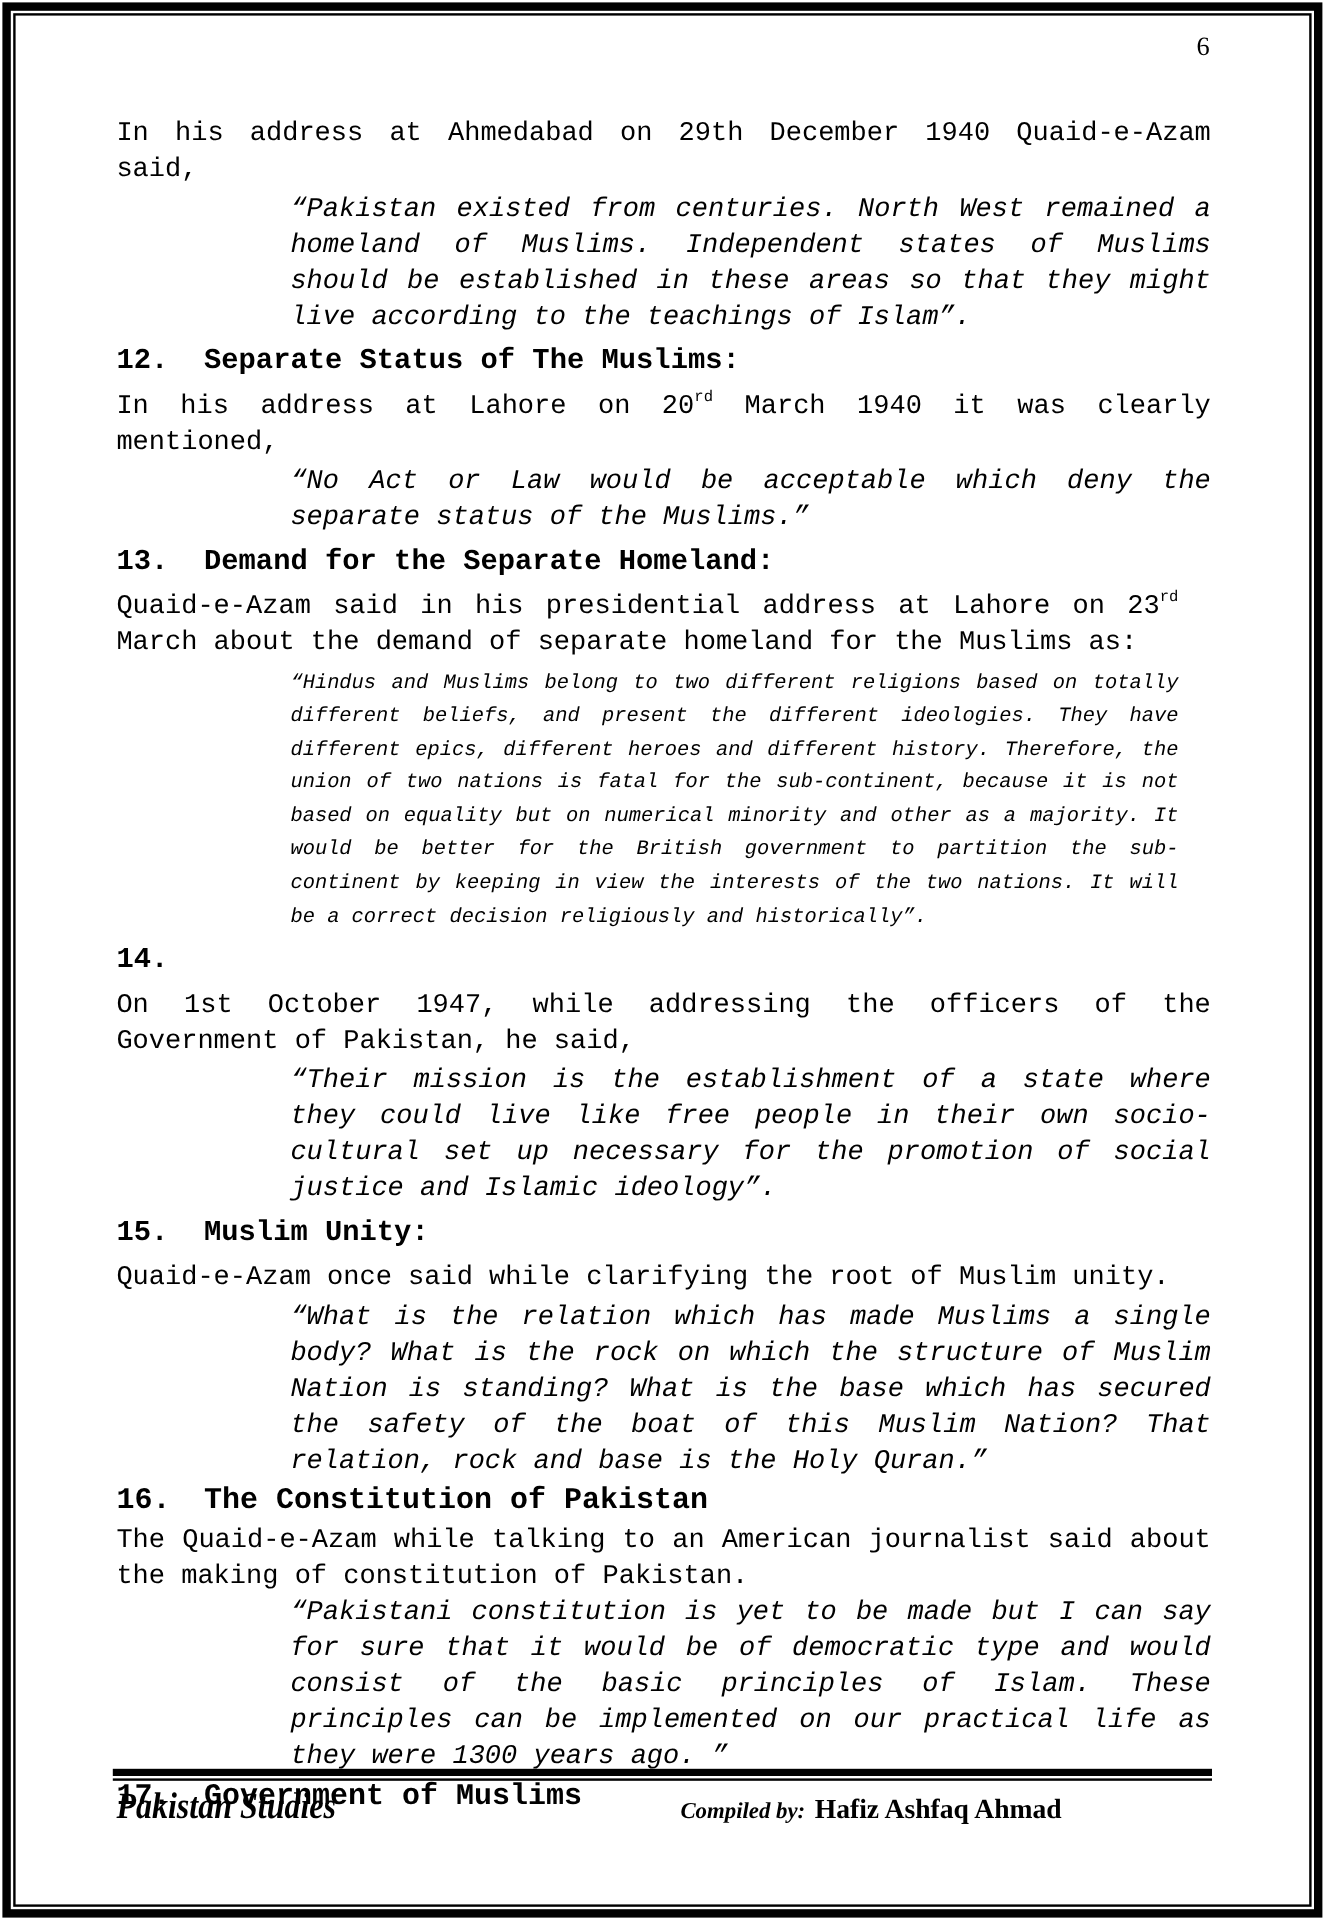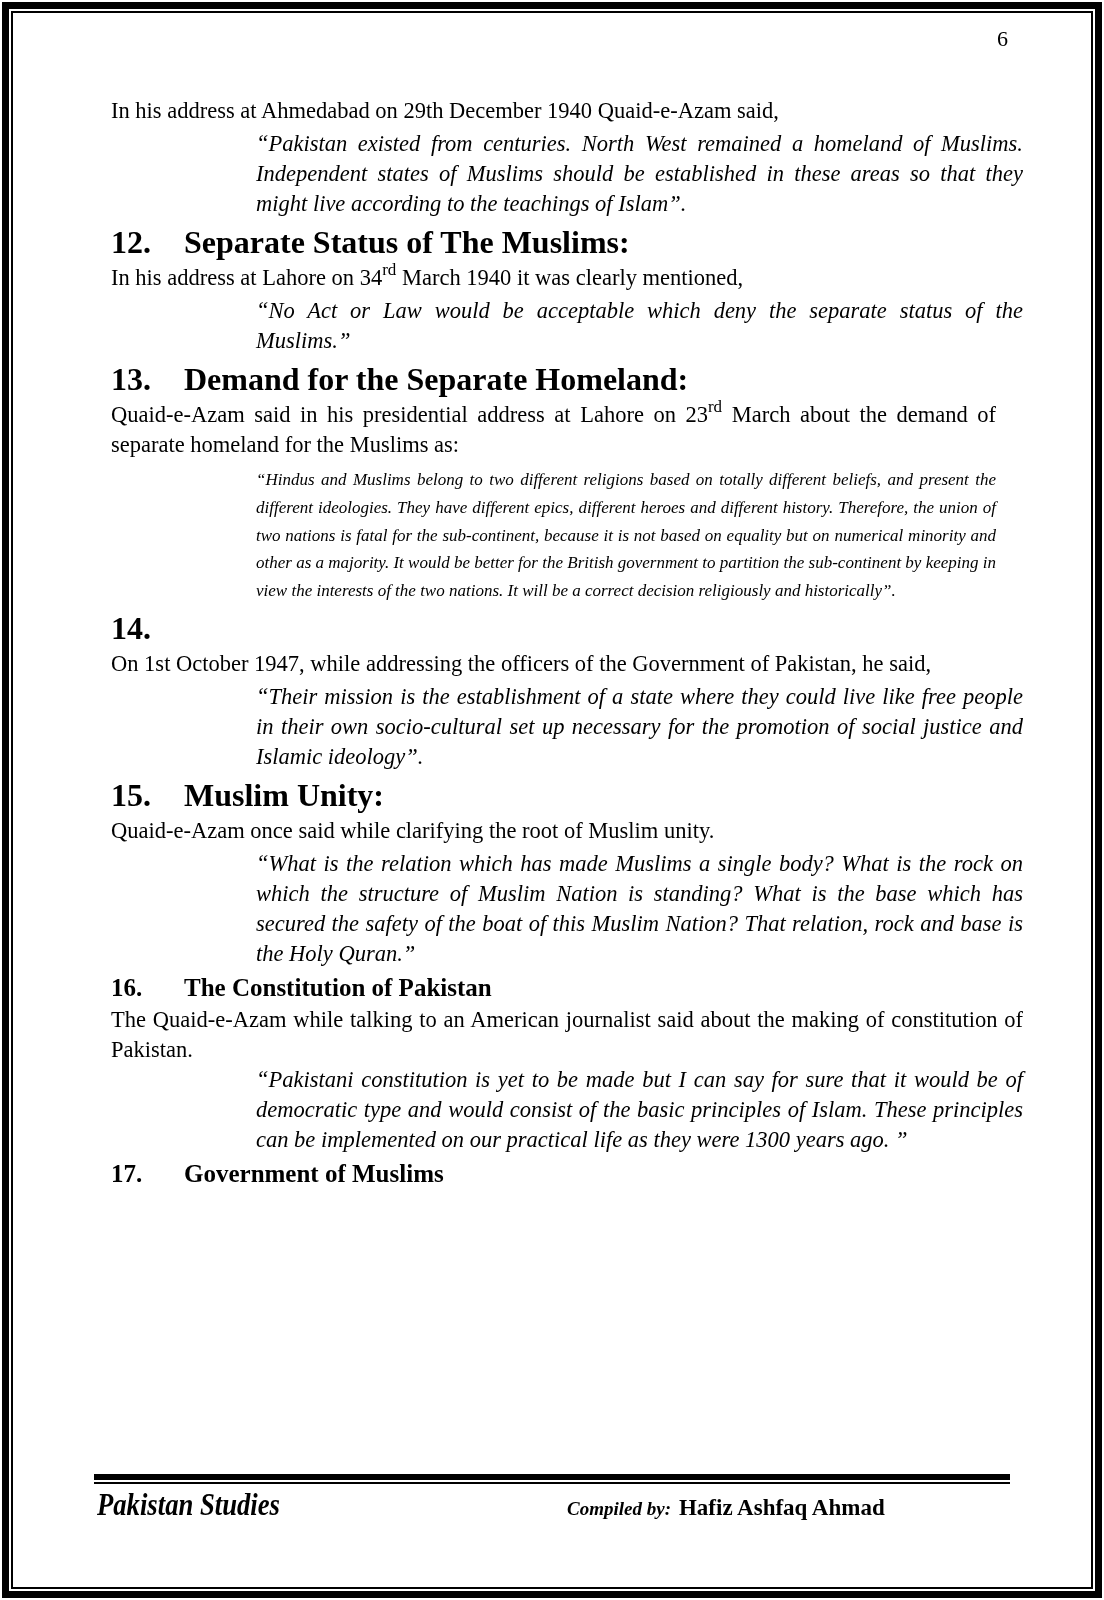--- a/index.html
+++ b/index.html
@@ -10,37 +10,37 @@
   }
   .frame-gap {
     position: absolute; left: 11px; top: 11px; right: 11px; bottom: 11px;
     border: 2px solid #000; box-sizing: border-box;
   }
   .page-number {
     position: absolute; right: 96px; top: 26px;
     font-family: "Liberation Serif", serif; font-size: 22px; color: #000;
   }
   .content {
-    position: absolute; left: 111px; top: 96px; width: 912px;
-    font-family: Liberation Serif, serif; color: #000;
+    position: absolute; left: 97px; top: 96px; width: 912px;
+    font-family: Liberation Mono, monospace; color: #000;
   }
   .para { font-size: 22.5px; line-height: 30px; text-align: justify; margin: 0; }
   .para.narrow { width: 885px; }
   .quote {
     font-style: italic; font-size: 22.5px; line-height: 30px;
     text-align: justify; margin: 3px 0 4px 145px; width: 767px;
   }
   .quote.small { font-size: 17px; line-height: 27.8px; width: 740px; margin-top: 6px; }
   .heading {
-    font-weight: bold; font-size: 32px; line-height: 30px;
+    font-weight: bold; font-size: 24px; line-height: 30px;
     margin: 8px 0 6px 0; display: flex;
   }
   .heading .num { width: 73px; flex: none; }
   .heading.big { font-size: 25px; margin: 4px 0 2px 0; }
-  sup { font-size: 17px; line-height: 0; position: relative; top: -2px; }
+  sup { font-size: 13px; line-height: 0; position: relative; top: -2px; }
   .footer-rule-thick {
     position: absolute; left: 94px; top: 1474px; width: 916px; height: 6px; background: #000;
   }
   .footer-rule-thin {
     position: absolute; left: 94px; top: 1482px; width: 916px; height: 2px; background: #000;
   }
   .footer-left {
     position: absolute; left: 97px; top: 1487px;
     font-family: "Liberation Serif", serif; font-style: italic; font-weight: bold;
     font-size: 31px; transform: scaleX(0.86); transform-origin: left;
@@ -60,21 +60,21 @@
 <div class="page-number">6</div>
 
 <div class="content">
   <p class="para">In his address at Ahmedabad on 29th December 1940 Quaid-e-Azam said,</p>
   <p class="quote">“Pakistan existed from centuries. North West remained a homeland of Muslims. Independent states of Muslims should be established in these areas so that they might live according to the teachings of Islam”.</p>
 
   <div class="heading">
     <span class="num">12.</span>
     <span>Separate Status of The Muslims:</span>
   </div>
-  <p class="para"><span>In his address at Lahore on 34</span><sup>rd</sup><span> March 1940 it was clearly mentioned,</span></p>
+  <p class="para"><span>In his address at Lahore on 20</span><sup>rd</sup><span> March 1940 it was clearly mentioned,</span></p>
   <p class="quote">“No Act or Law would be acceptable which deny the separate status of the Muslims.”</p>
 
   <div class="heading">
     <span class="num">13.</span>
     <span>Demand for the Separate Homeland:</span>
   </div>
   <p class="para narrow"><span>Quaid-e-Azam said in his presidential address at Lahore on 23</span><sup>rd</sup><span> March about the demand of separate homeland for the Muslims as:</span></p>
   <p class="quote small"> “Hindus and Muslims belong to two different religions based on totally different beliefs, and present the different ideologies. They have different epics, different heroes and different history. Therefore, the union of two nations is fatal for the sub-continent, because it is not based on equality but on numerical minority and other as a majority. It would be better for the British government to partition the sub-continent by keeping in view the interests of the two nations. It will be a correct decision religiously and historically”.</p>
 
   <div class="heading">

